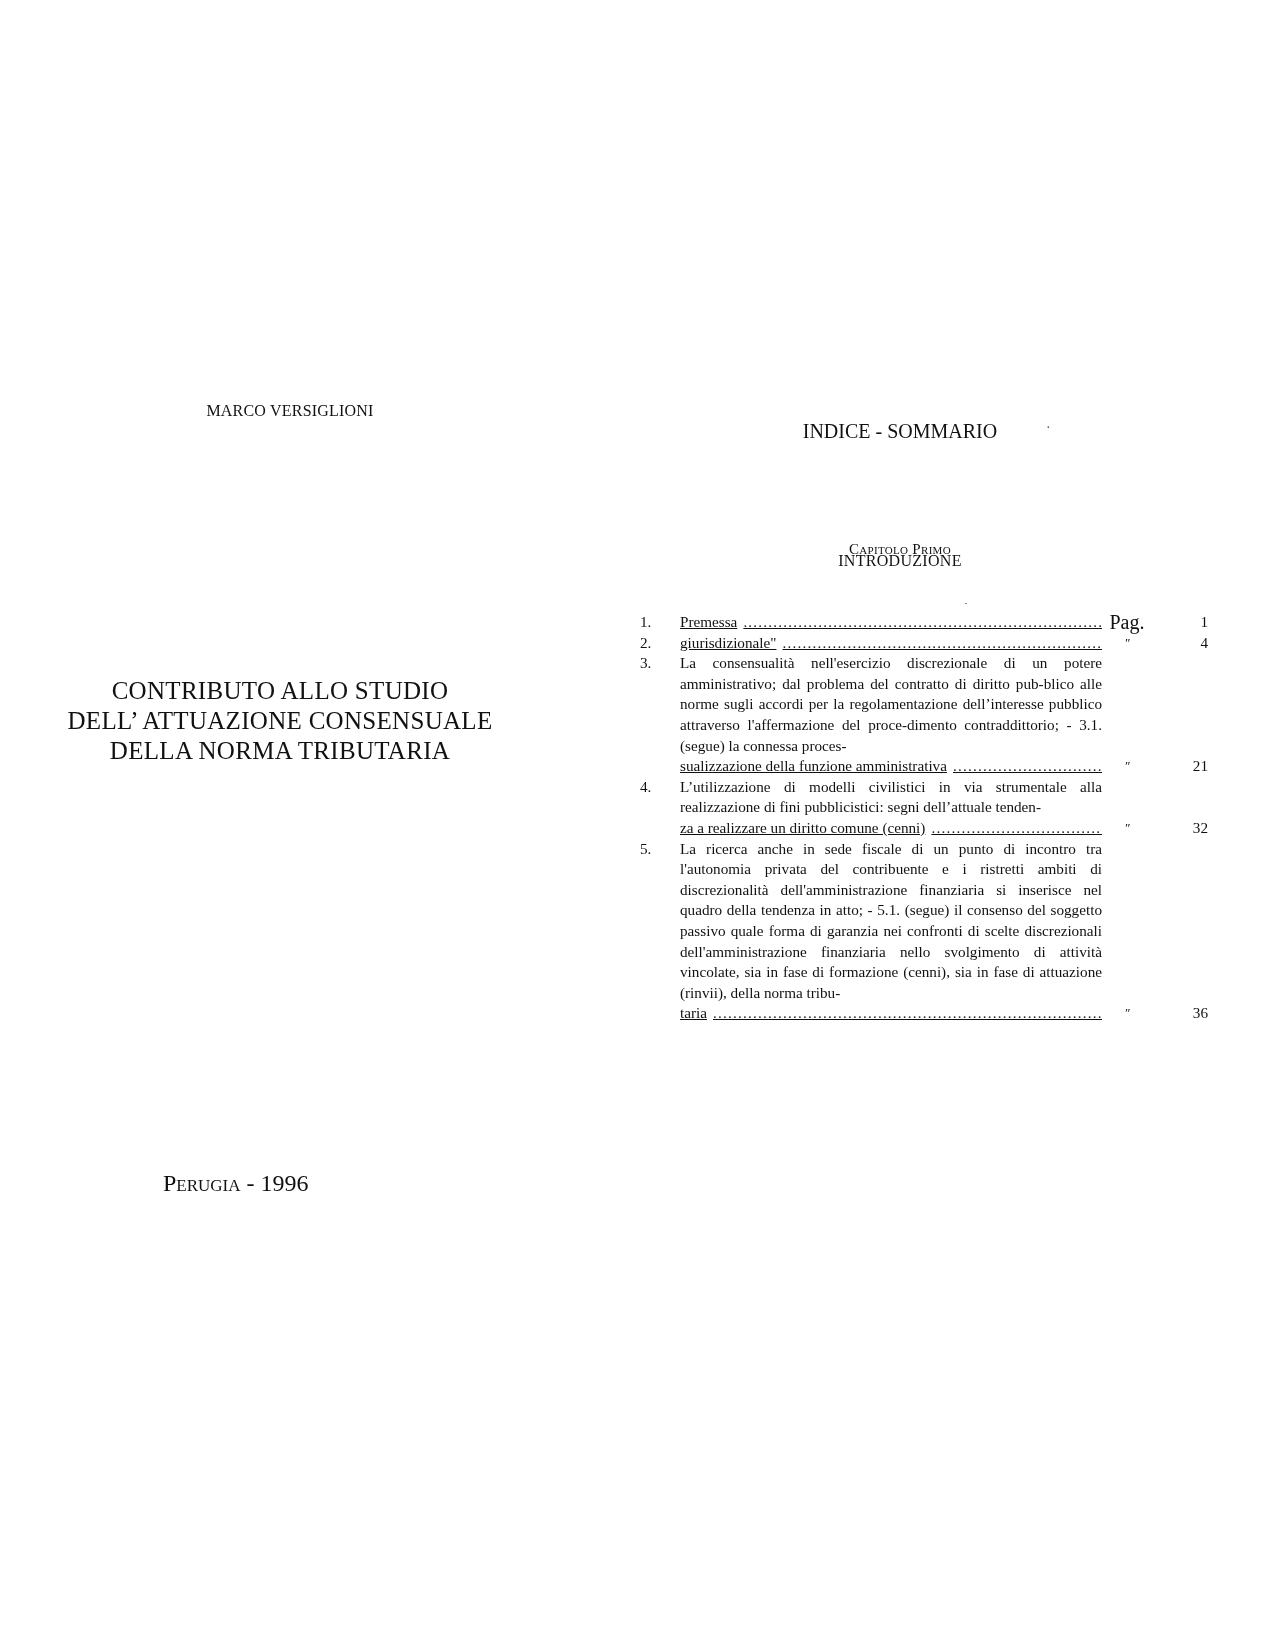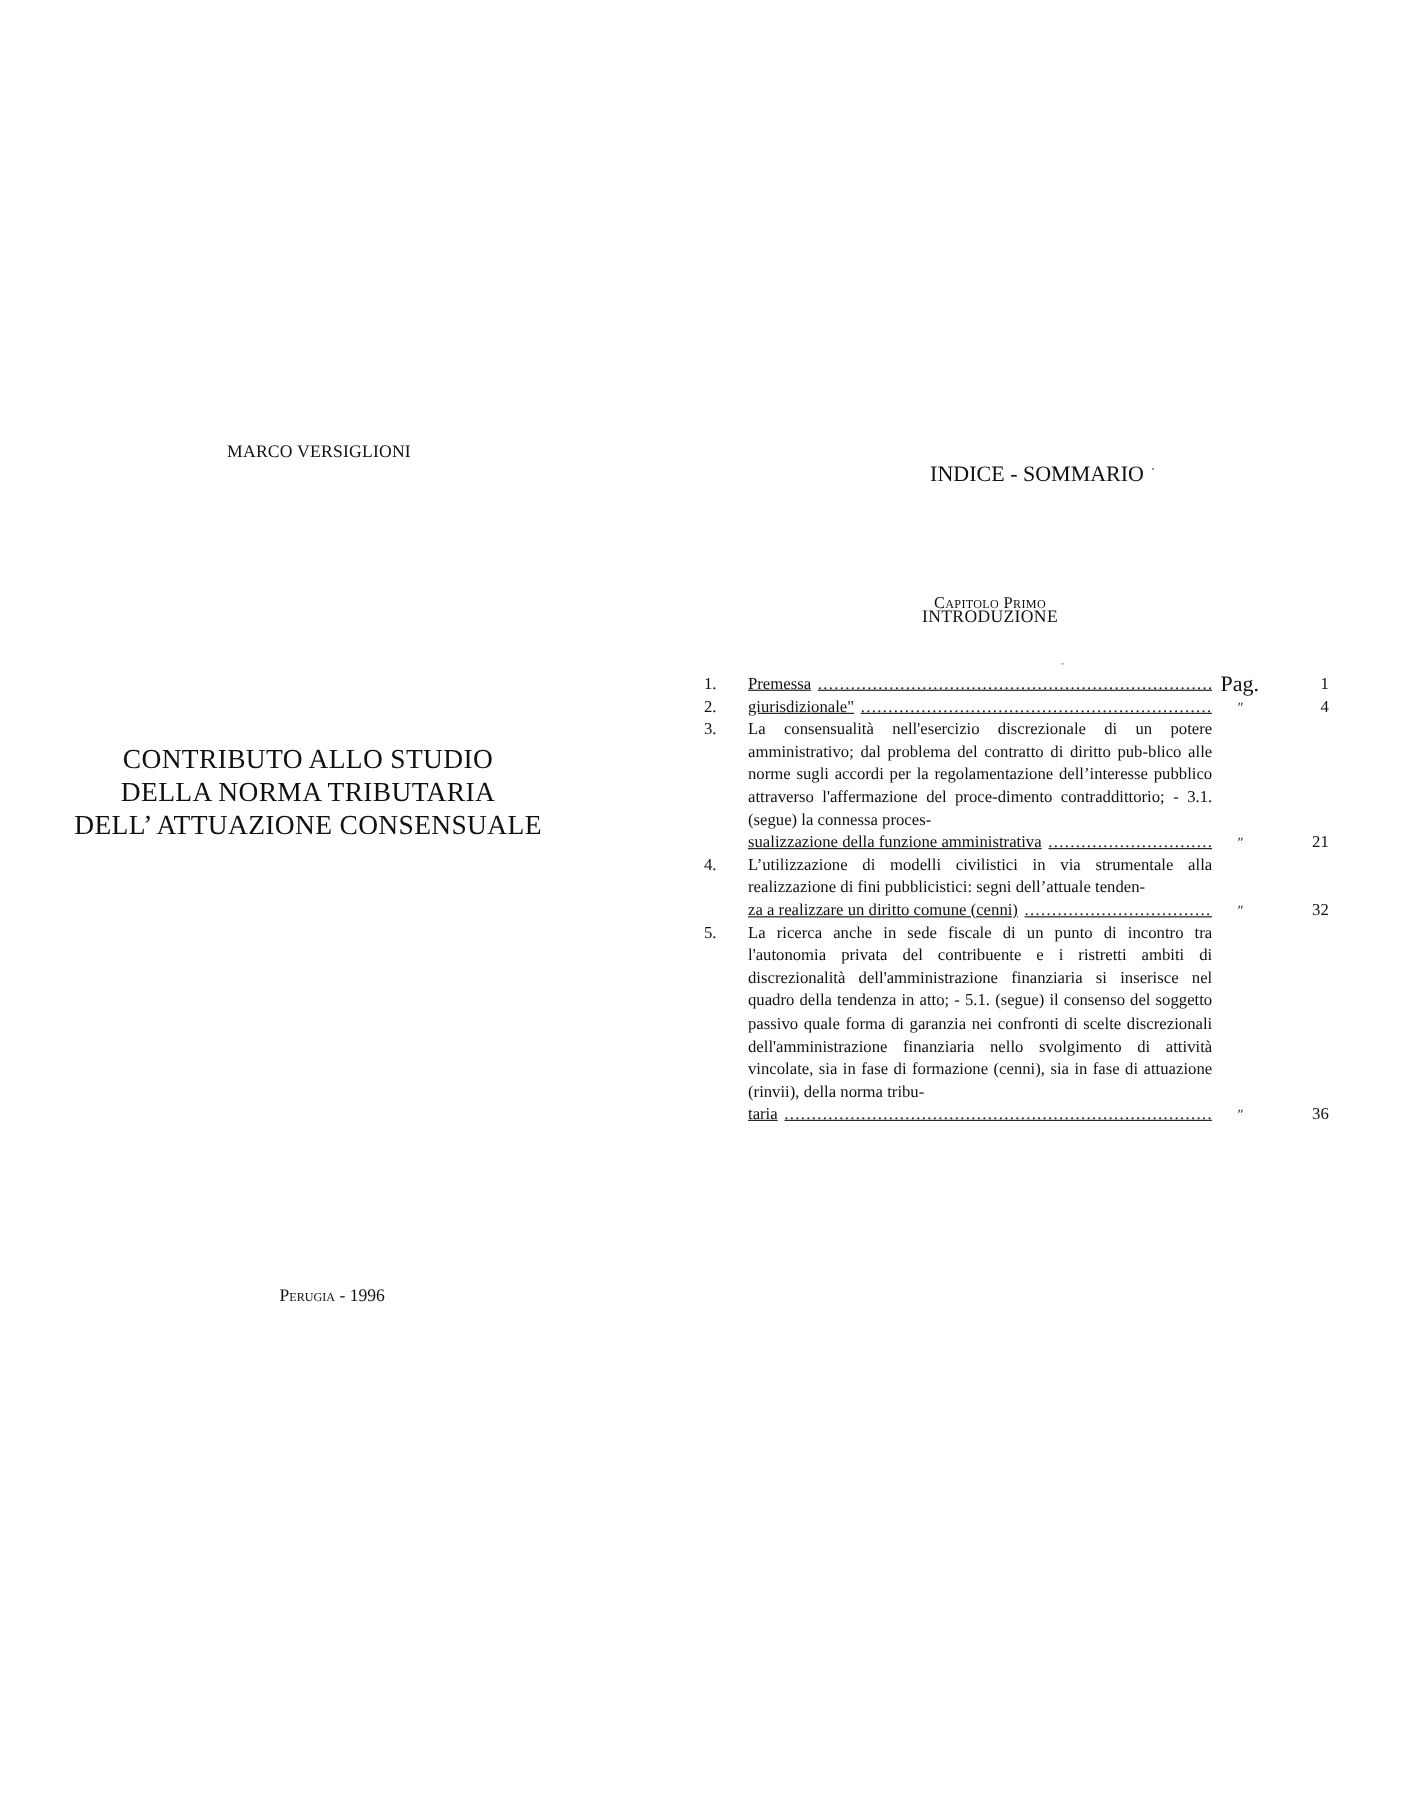--- a/index.html
+++ b/index.html
@@ -25,30 +25,29 @@
       letter-spacing: 0.2px;
     }
     .title-block {
       left: 30px; top: 676px; width: 500px;
       text-align: center;
       font-size: 25px;
       line-height: 30px;
       letter-spacing: 0.3px;
     }
     .place-year {
-      left: 192px; top: 1170px; width: 220px;
-      text-align: center;
-      font-size: 16px;
+      left: 163px; top: 1170px; width: 220px;
+      font-size: 24px;
     }
     .smallcaps { font-variant: small-caps; }
 
     
     .index-title {
       left: 760px; top: 420px; width: 280px;
-      text-align: right;
+      text-align: center;
       font-size: 20px;
     }
     .stray-dot {
       left: 1046px; top: 420px;
       font-size: 14px;
       color: #555;
     }
     .chapter-label {
       left: 800px; top: 512px; width: 200px;
       text-align: center;
@@ -123,22 +122,22 @@
       padding-right: 8px;
     }
   </style>
 </head>
 <body>
 
 <div class="abs author">MARCO VERSIGLIONI</div>
 
 <div class="abs title-block">
   <div>CONTRIBUTO ALLO STUDIO</div>
+  <div>DELL’ ATTUAZIONE CONSENSUALE</div>
   <div>DELLA NORMA TRIBUTARIA</div>
-  <div>DELL’ ATTUAZIONE CONSENSUALE</div>
 </div>
 
 <div class="abs place-year">
   <span class="smallcaps">Perugia</span>
   <span>-</span>
   <span>1996</span>
 </div>
 
 <div class="abs index-title">INDICE - SOMMARIO</div>
 <div class="abs stray-dot">·</div>

